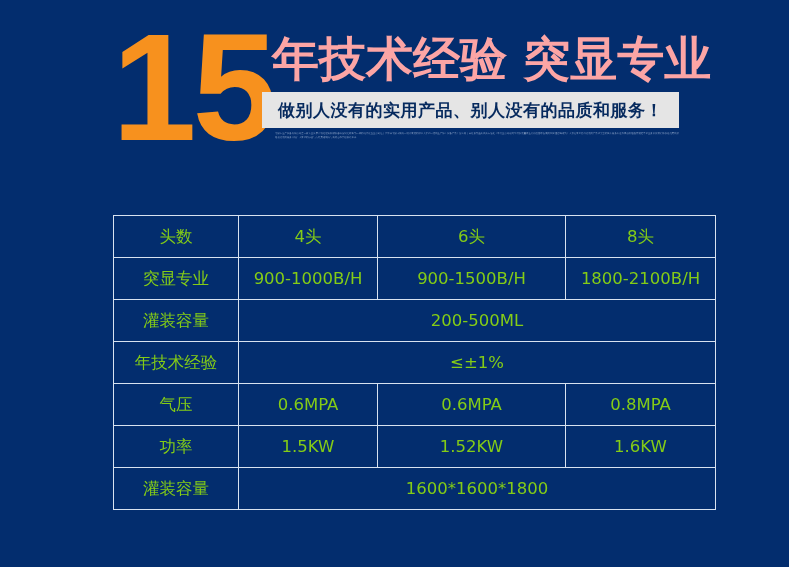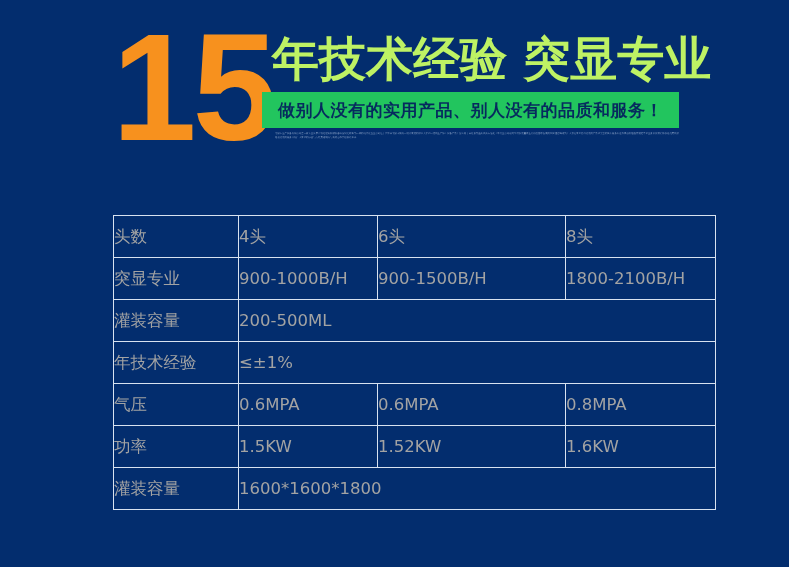--- a/index.html
+++ b/index.html
@@ -40,35 +40,35 @@
     line-height: 155px;
     letter-spacing: -4px;
     font-family: "Liberation Sans", "DejaVu Sans", sans-serif;
   }
   #headline {
     position: absolute;
     left: 272px;
     top: 30px;
     width: 420px;
     height: 58px;
-    color: #bef264;
+    color: #fca5a5;
     font-size: 47px;
     font-weight: bold;
     line-height: 58px;
     letter-spacing: 0px;
     white-space: nowrap;
     font-family: "DejaVu Sans", "Liberation Sans", sans-serif;
   }
   #tagline-bar {
     position: absolute;
     left: 262px;
     top: 92px;
     width: 417px;
     height: 36px;
-    background: #22c55e;
+    background: #e5e5e5;
     display: flex;
     align-items: center;
     justify-content: center;
   }
   #tagline-text {
     color: #062a5e;
     font-size: 17px;
     font-weight: bold;
     letter-spacing: 0.5px;
     white-space: nowrap;
@@ -98,22 +98,23 @@
     height: 295px;
   }
   table.spec {
     width: 598px;
     height: 295px;
     border-collapse: collapse;
     table-layout: fixed;
   }
   table.spec td {
     border: 1px solid #d8e2f0;
-    color: #a3a3a3;
+    color: #84cc16;
     font-size: 16.5px;
+    text-align: center;
     vertical-align: middle;
     height: 36px;
     padding: 0;
     font-family: "DejaVu Sans", "Liberation Sans", sans-serif;
     white-space: nowrap;
   }
   table.spec td.label {
     width: 124px;
   }
   table.spec td.c4 { width: 138px; margin-left: 31px; }

